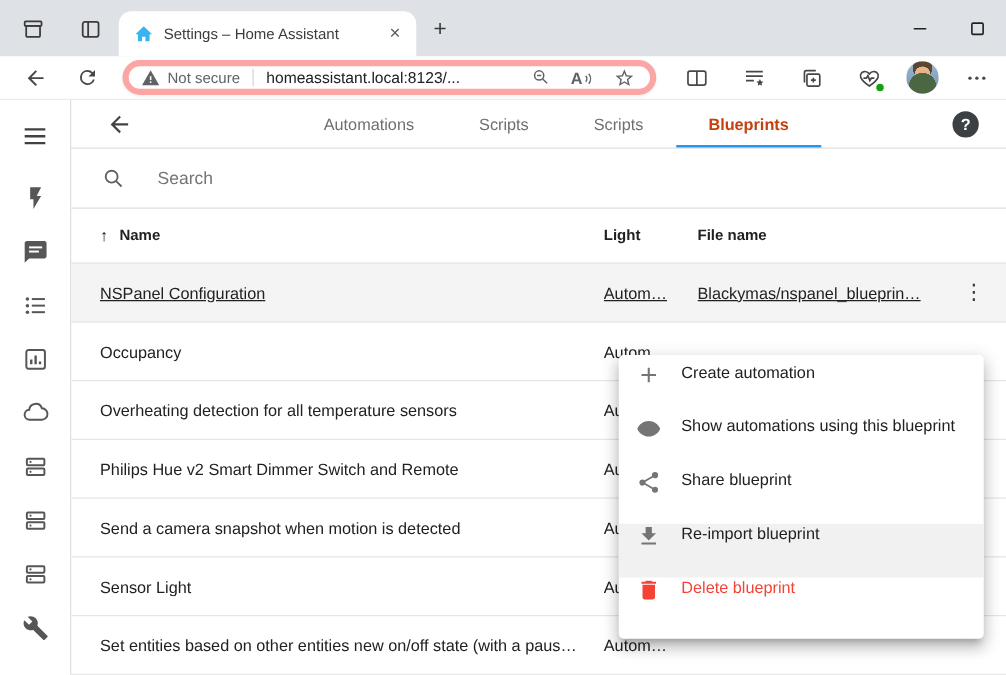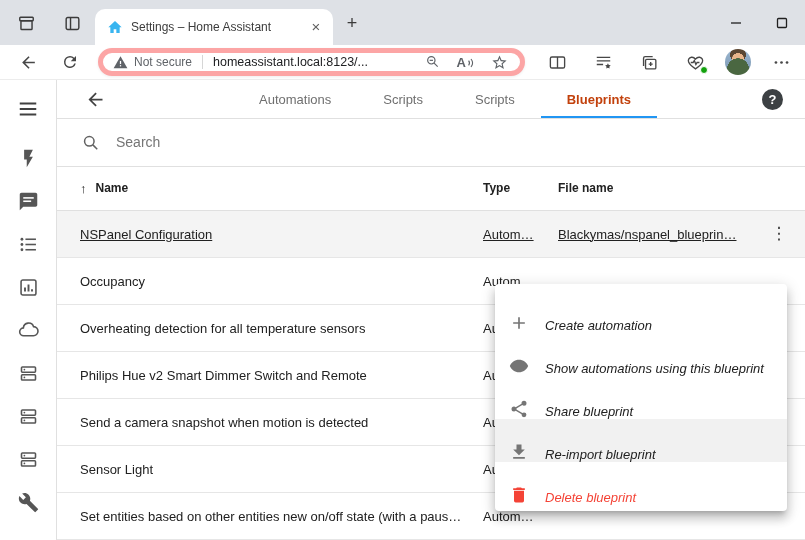--- a/index.html
+++ b/index.html
@@ -51,39 +51,39 @@
   .main { flex:1; display:flex; flex-direction:column; min-width:0; }
 
   .ha-header { height:45px; border-bottom:1px solid #e0e0e0; display:flex; align-items:center; position:relative; }
   .ha-back { position:absolute; left:26px; color:#424242; width:24px; height:24px; display:flex; align-items:center; justify-content:center; }
   .tabs { flex:1; display:flex; justify-content:center; height:100%; margin-left:28px; }
   .tab-item { display:flex; align-items:center; padding:0 26px; font-size:13px; font-weight:500; color:#6f6f6f; position:relative; cursor:pointer; white-space:nowrap; }
   .tab-item.active { color:#c2410c;font-weight:bold; }
   .tab-item.active::after { content:""; position:absolute; left:0; right:0; bottom:0; height:2px; background:#2196f3; }
   .ha-help { position:absolute; right:22px; width:21px; height:21px; border-radius:50%; background:#3c4043; color:#fff; font-size:13px; font-weight:700; display:flex; align-items:center; justify-content:center; }
 
-  .search-row { height:55px; border-bottom:1px solid #e0e0e0; display:flex; align-items:center; padding-left:24px; gap:16px; }
+  .search-row { height:55px; border-bottom:1px solid #e0e0e0; display:flex; align-items:center; padding-left:24px; gap:26px; }
   .search-row svg { color:#616161; }
   .search-input { border:none; outline:none; font-size:14px; color:#212121; flex:1; font-family:inherit; background:transparent; }
   .search-input::placeholder { color:#757575; }
 
   .grid-cols { display:grid; grid-template-columns:403px 75px 209px 1fr; align-items:center; padding-left:23px; }
   .thead { height:51px; border-bottom:1px solid #e0e0e0; font-size:12px; font-weight:700; color:#212121; }
   .th-name { display:flex; align-items:center; gap:9px; }
   .sort-arrow { font-size:13px; font-weight:700; color:#212121; }
   .row { height:47px; border-bottom:1px solid #e6e6e6; font-size:13px; color:#212121; cursor:pointer; }
   .row.highlight { background:#f4f4f4;text-decoration:underline; }
   .cell { white-space:nowrap; overflow:hidden; text-overflow:ellipsis; padding-right:16px; }
   .cell.menu { overflow:visible; padding-right:0; }
   .dots { font-size:17px; color:#3c3c3c; width:24px; height:24px; line-height:24px; text-align:center; }
 
   
   .context-menu { position:absolute; left:495px; top:284px; width:292px; background:#fff; border-radius:4px; padding:6px 0; z-index:20;
     box-shadow:0 5px 5px -3px rgba(0,0,0,0.2), 0 8px 10px 1px rgba(0,0,0,0.14), 0 3px 14px 2px rgba(0,0,0,0.12); }
-  .menu-item { height:43px; display:flex; align-items:flex-end; gap:16px; padding:0 8px 0 14px; font-size:13px; color:#212121; cursor:pointer; white-space:nowrap; overflow:hidden;font-style:italic; }
+  .menu-item { height:43px; display:flex; align-items:flex-start; gap:16px; padding:0 8px 0 14px; font-size:13px; color:#212121; cursor:pointer; white-space:nowrap; overflow:hidden; }
   .menu-item .mi-icon { color:#757575; flex:0 0 auto; display:flex; }
   .menu-item.hovered { background:#f1f1f1; }
   .menu-item.danger { color:#f44336; }
   .menu-item.danger .mi-icon { color:#f44336; }
 </style>
 </head>
 <body>
 
 <div class="window">
 
@@ -312,21 +312,21 @@
             <line x1="15" y1="15" x2="20.5" y2="20.5"></line>
           </svg>
         <input class="search-input" type="text" placeholder="Search" style="">
       </div>
 
       <div class="thead grid-cols">
         <div class="th-name">
           <span class="sort-arrow">↑</span>
           <span>Name</span>
         </div>
-        <div>Type</div>
+        <div>Light</div>
         <div>File name</div>
         <div></div>
       </div>
 
       <div>
         <div class="row highlight grid-cols">
           <div class="cell">NSPanel Configuration</div>
           <div class="cell">Autom…</div>
           <div class="cell">Blackymas/nspanel_blueprin…</div>
           <div class="cell menu"><button class="dots">⋮</button></div>

